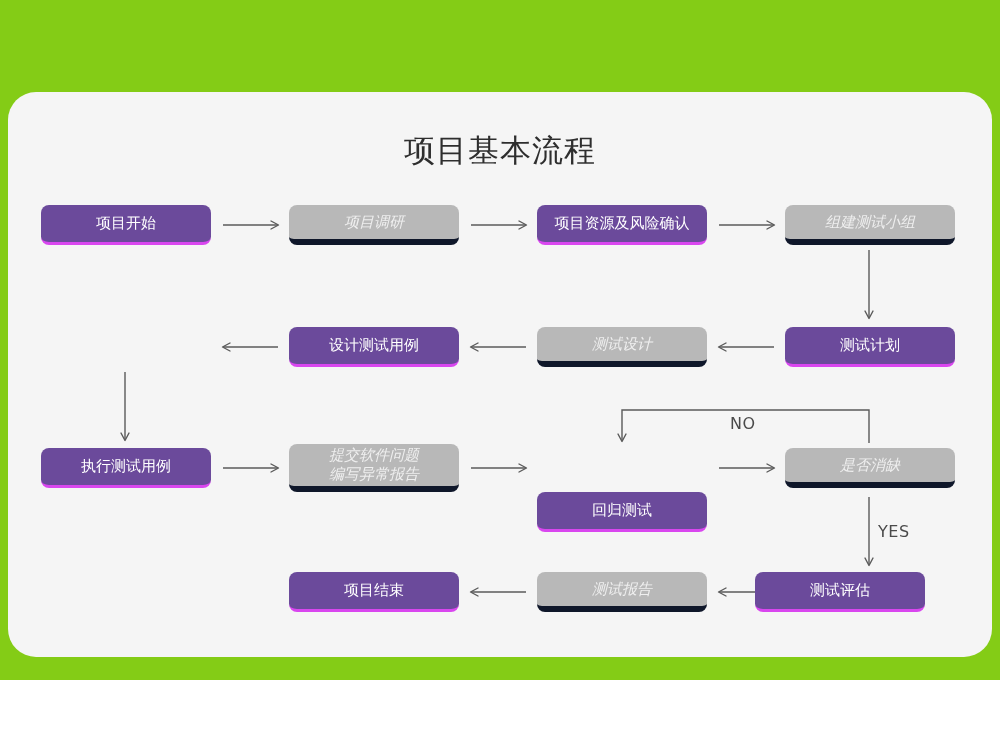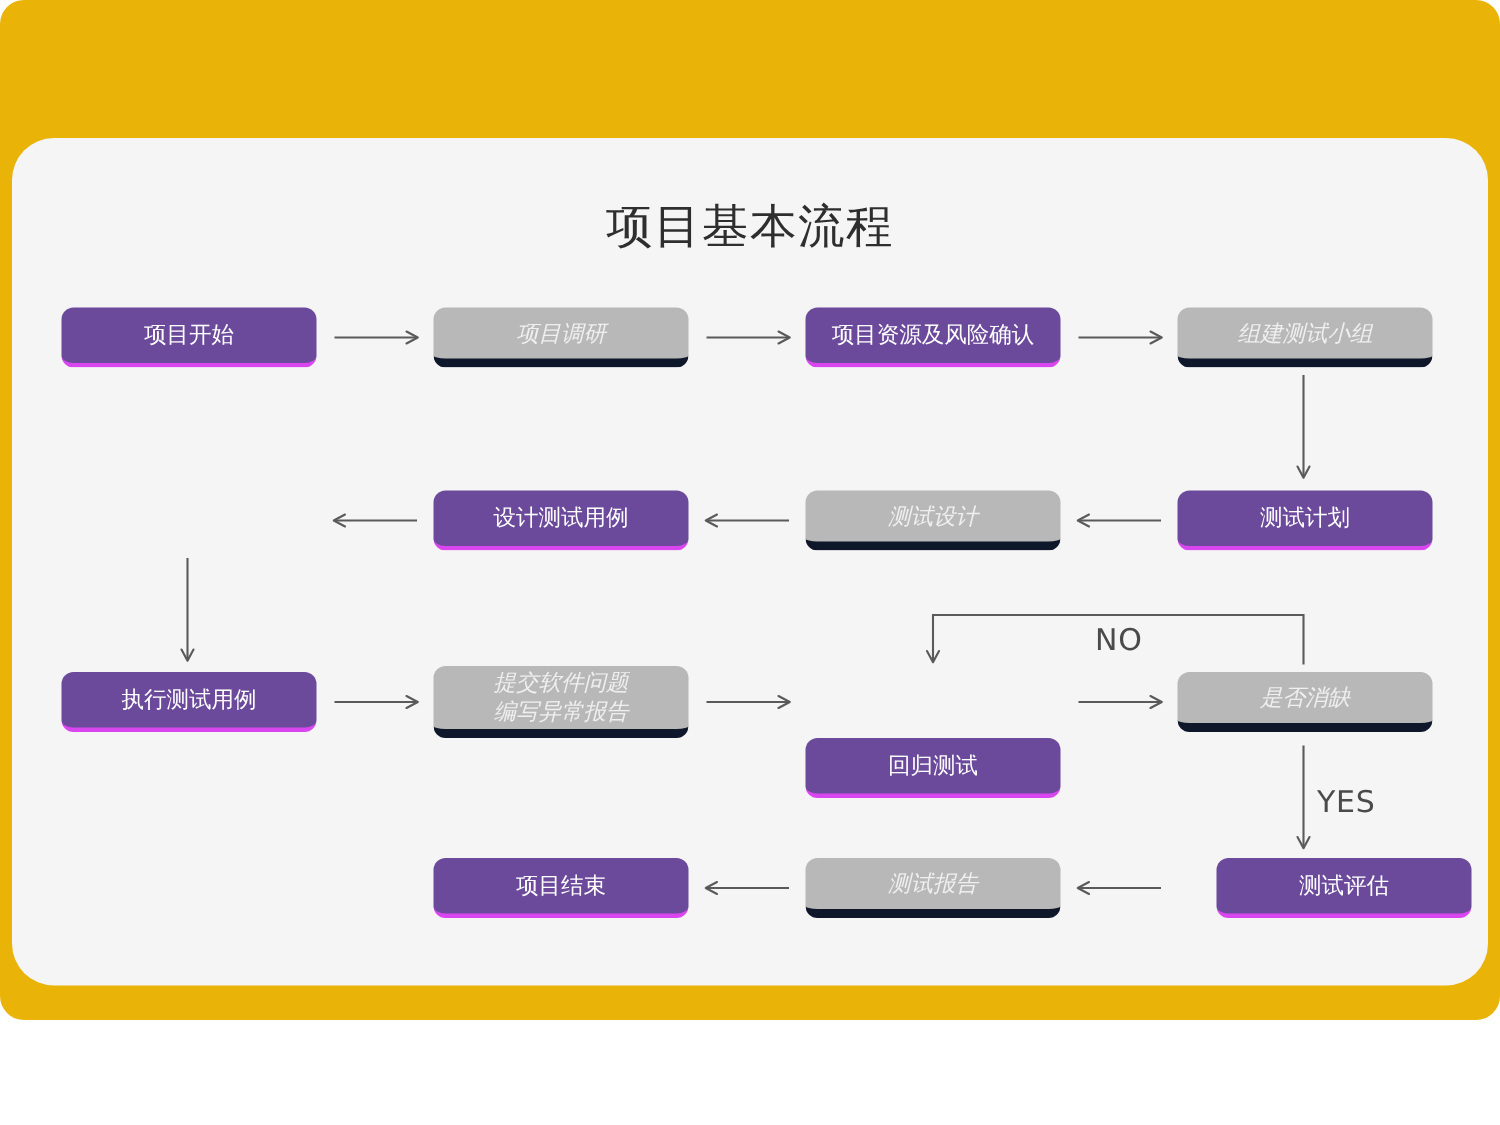--- a/index.html
+++ b/index.html
@@ -10,22 +10,21 @@
   body {
     width: 1000px;
     height: 750px;
     font-family: "DejaVu Sans", "Liberation Sans", sans-serif;
     overflow: hidden;
   }
   #canvas {
     position: relative;
     width: 1000px;
     height: 680px;
-    background: #eab308;
-    border-radius: 16px;
+    background: #84cc16;
   }
   #panel {
     position: absolute;
     left: 8px;
     top: 92px;
     width: 984px;
     height: 565px;
     background: #f5f5f5;
     border-radius: 28px;
   }
@@ -71,21 +70,21 @@
   #edges {
     position: absolute;
     left: 0;
     top: 0;
     width: 1000px;
     height: 750px;
     pointer-events: none;
   }
   .edge-label {
     position: absolute;
-    font-size: 20px;
+    font-size: 16px;
     color: #4a4a4a;
     letter-spacing: 0.5px;
   }
 </style>
 </head>
 <body>
 
 <div id="canvas">
 
   <div id="panel"></div>
@@ -136,15 +135,15 @@
   <div class="node purple" style="left:785px; top:327px;">测试计划</div>
 
   <div class="node purple" style="left:41px;  top:448px;">执行测试用例</div>
   <div class="node gray tall" style="left:289px; top:444px;">提交软件问题
 编写异常报告</div>
   <div class="node purple" style="left:537px; top:448px;margin-top:44px;">回归测试</div>
   <div class="node gray" style="left:785px; top:448px;">是否消缺</div>
 
   <div class="node purple" style="left:289px; top:572px;">项目结束</div>
   <div class="node gray" style="left:537px; top:572px;">测试报告</div>
-  <div class="node purple" style="left:811px; top:572px;">测试评估</div>
+  <div class="node purple" style="left:755px; top:572px;">测试评估</div>
 
 </div>
 
 </body></html>

